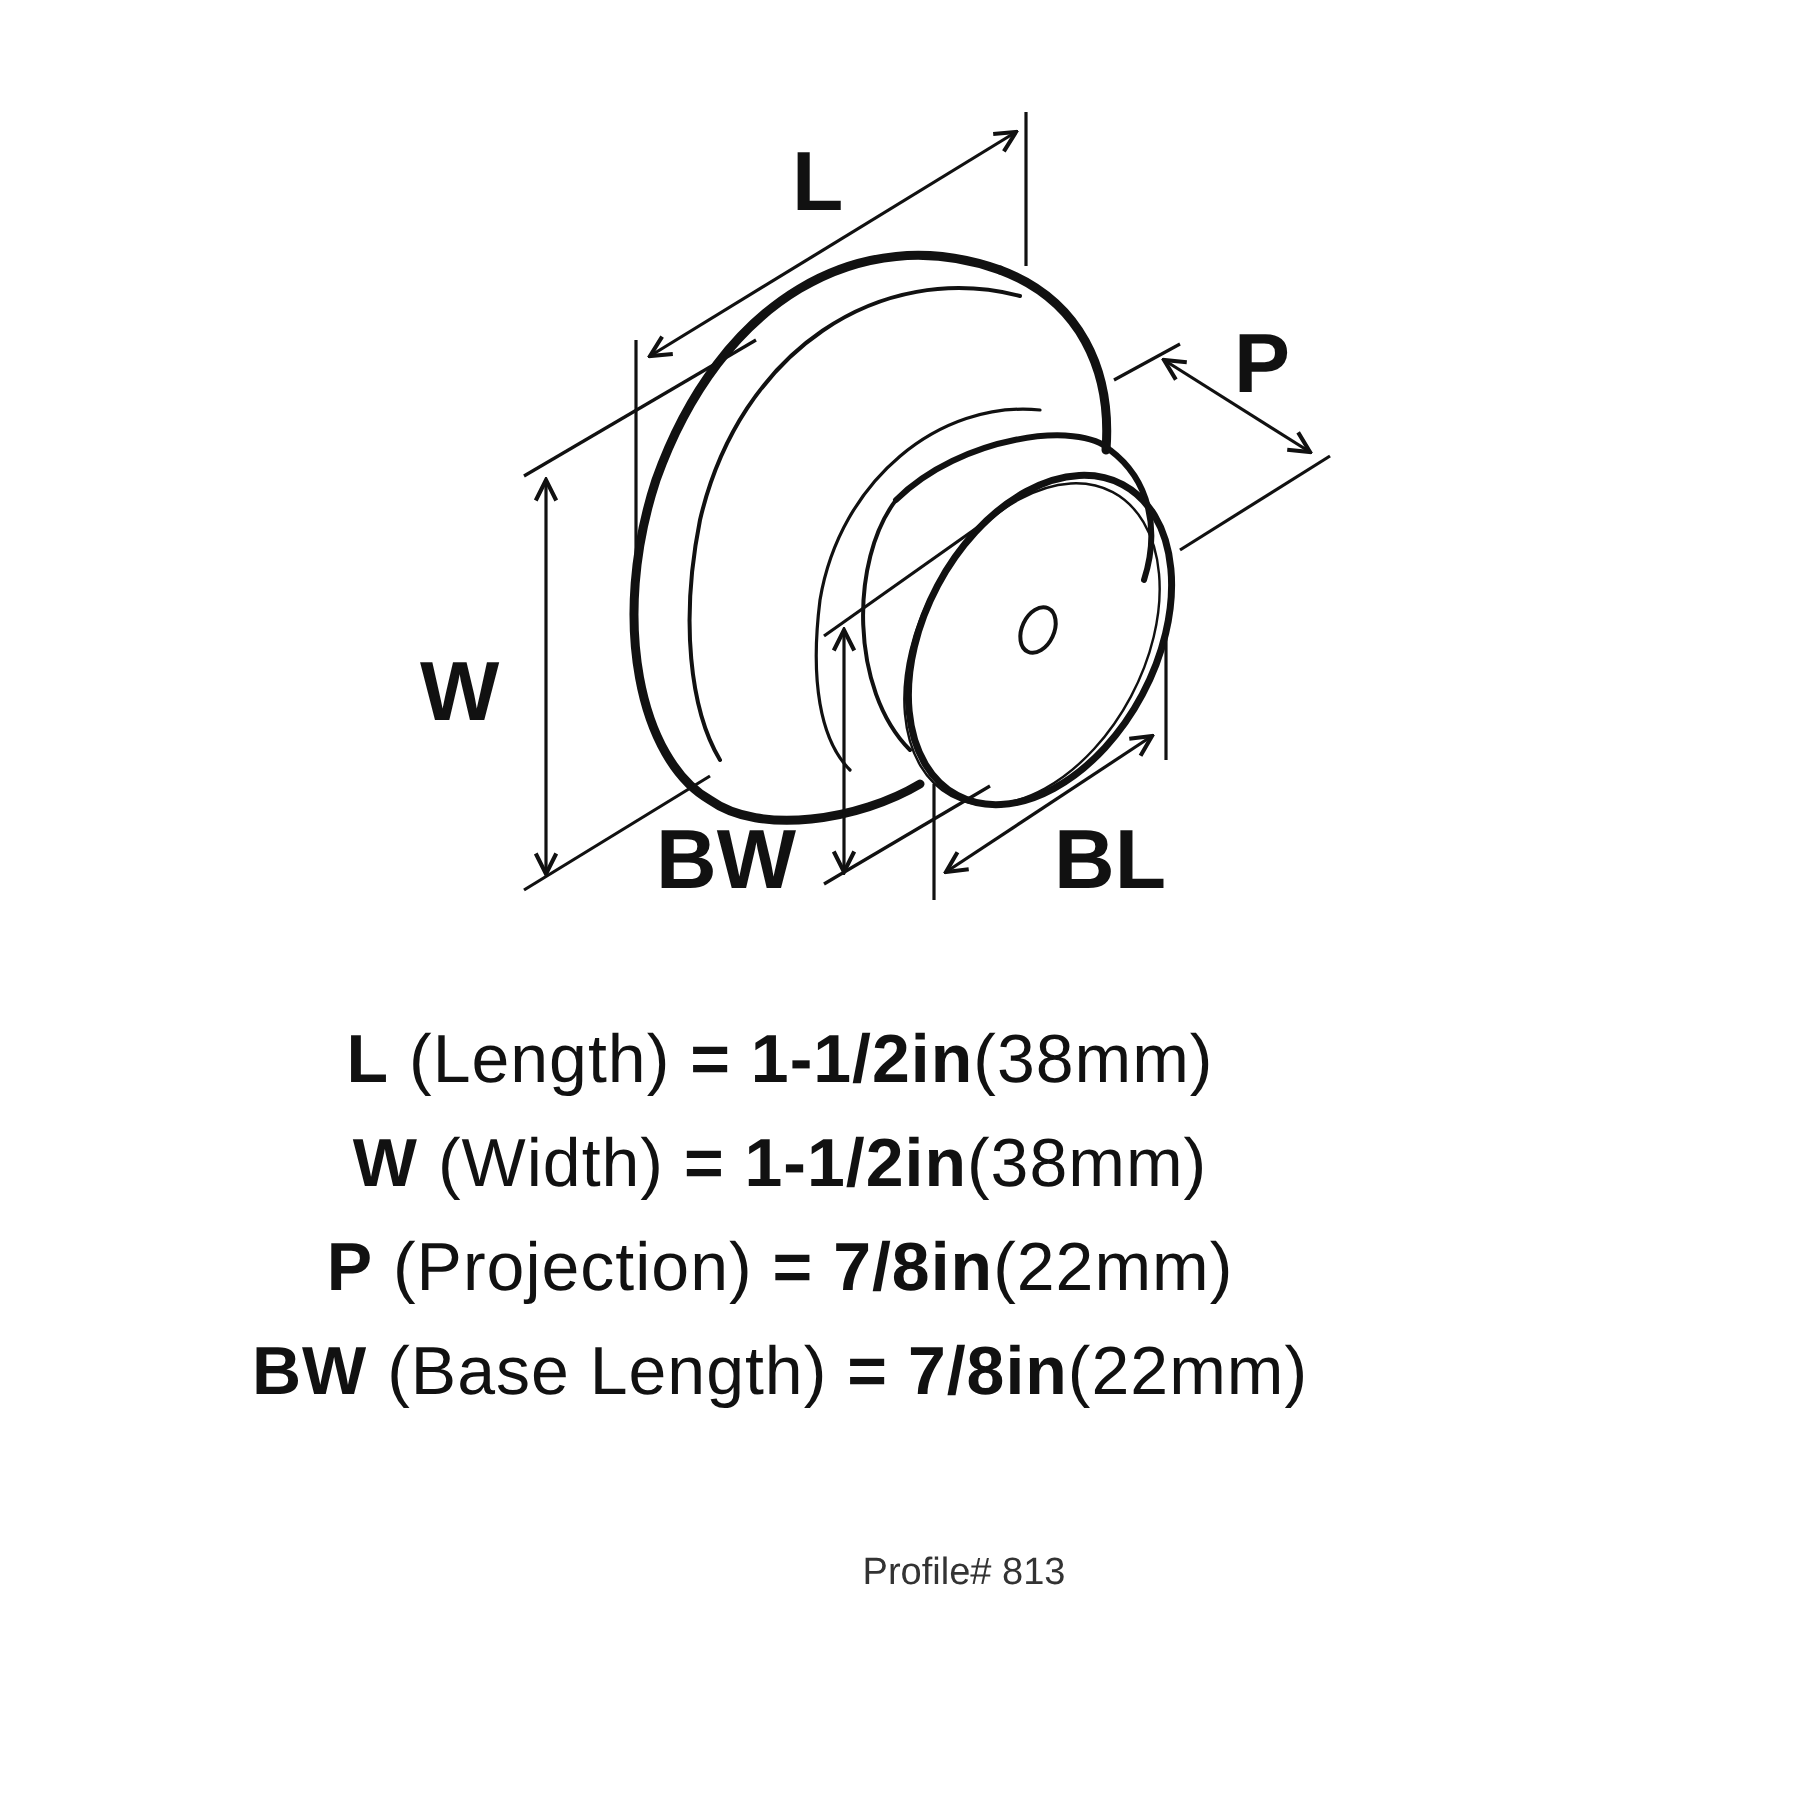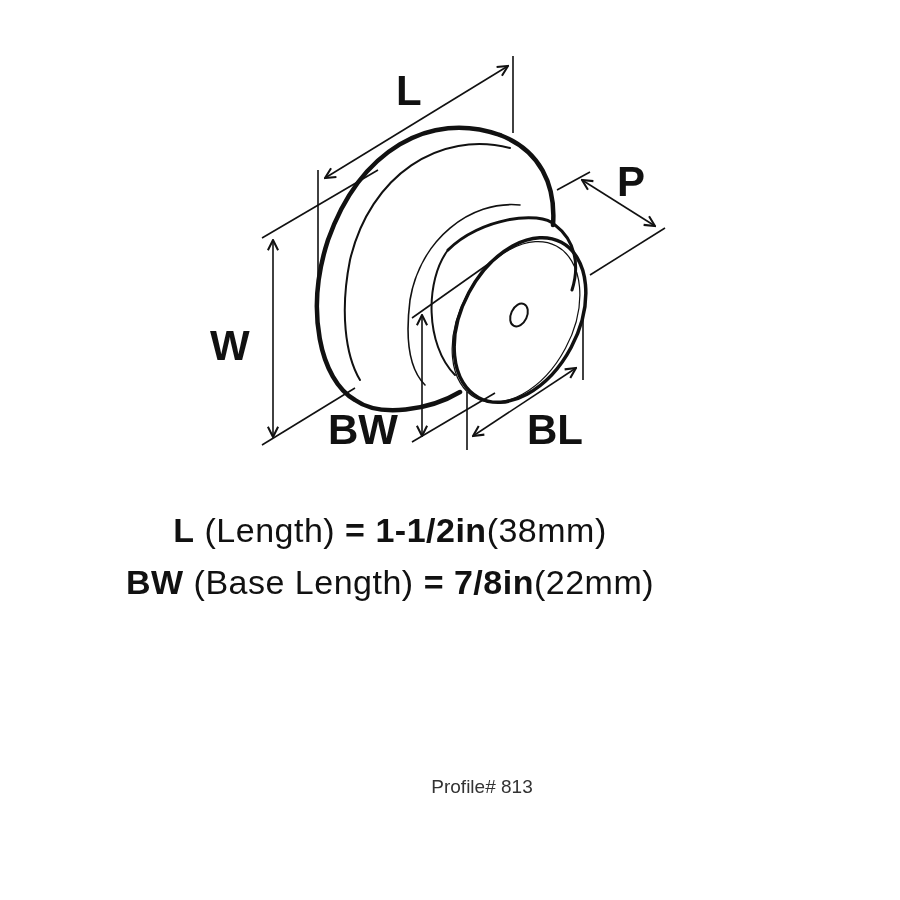--- a/index.html
+++ b/index.html
@@ -72,20 +72,32 @@
 </svg>
 
 <div id="specs">
   <div class="spec-line">
     <span class="abbr">L</span>
     <span class="desc">(Length)</span>
     <span class="eq">=</span>
     <span class="imperial">1-1/2in</span><span class="metric">(38mm)</span>
   </div>
   <div class="spec-line">
+    <span class="abbr">W</span>
+    <span class="desc">(Width)</span>
+    <span class="eq">=</span>
+    <span class="imperial">1-1/2in</span><span class="metric">(38mm)</span>
+  </div>
+  <div class="spec-line">
+    <span class="abbr">P</span>
+    <span class="desc">(Projection)</span>
+    <span class="eq">=</span>
+    <span class="imperial">7/8in</span><span class="metric">(22mm)</span>
+  </div>
+  <div class="spec-line">
     <span class="abbr">BW</span>
     <span class="desc">(Base Length)</span>
     <span class="eq">=</span>
     <span class="imperial">7/8in</span><span class="metric">(22mm)</span>
   </div>
 </div>
 
 <div id="profile">Profile# 813</div>
 
 </body></html>

